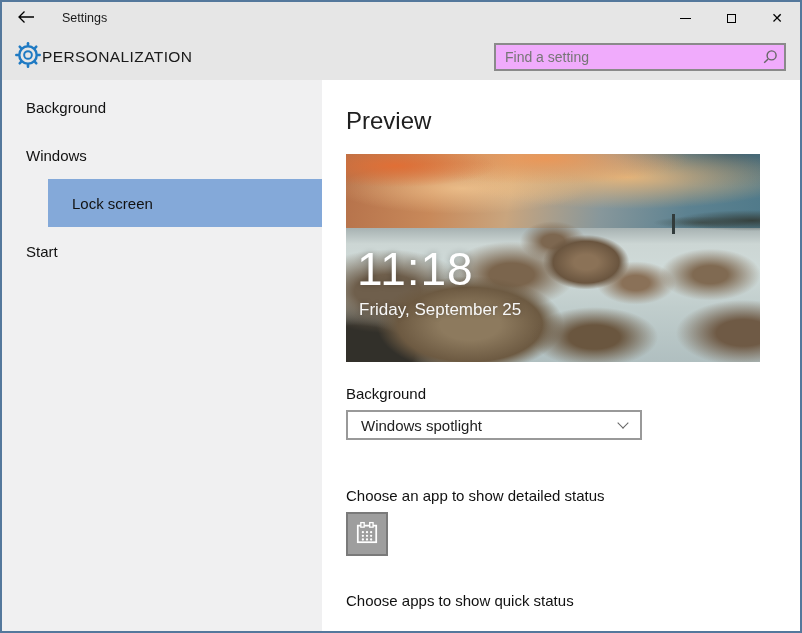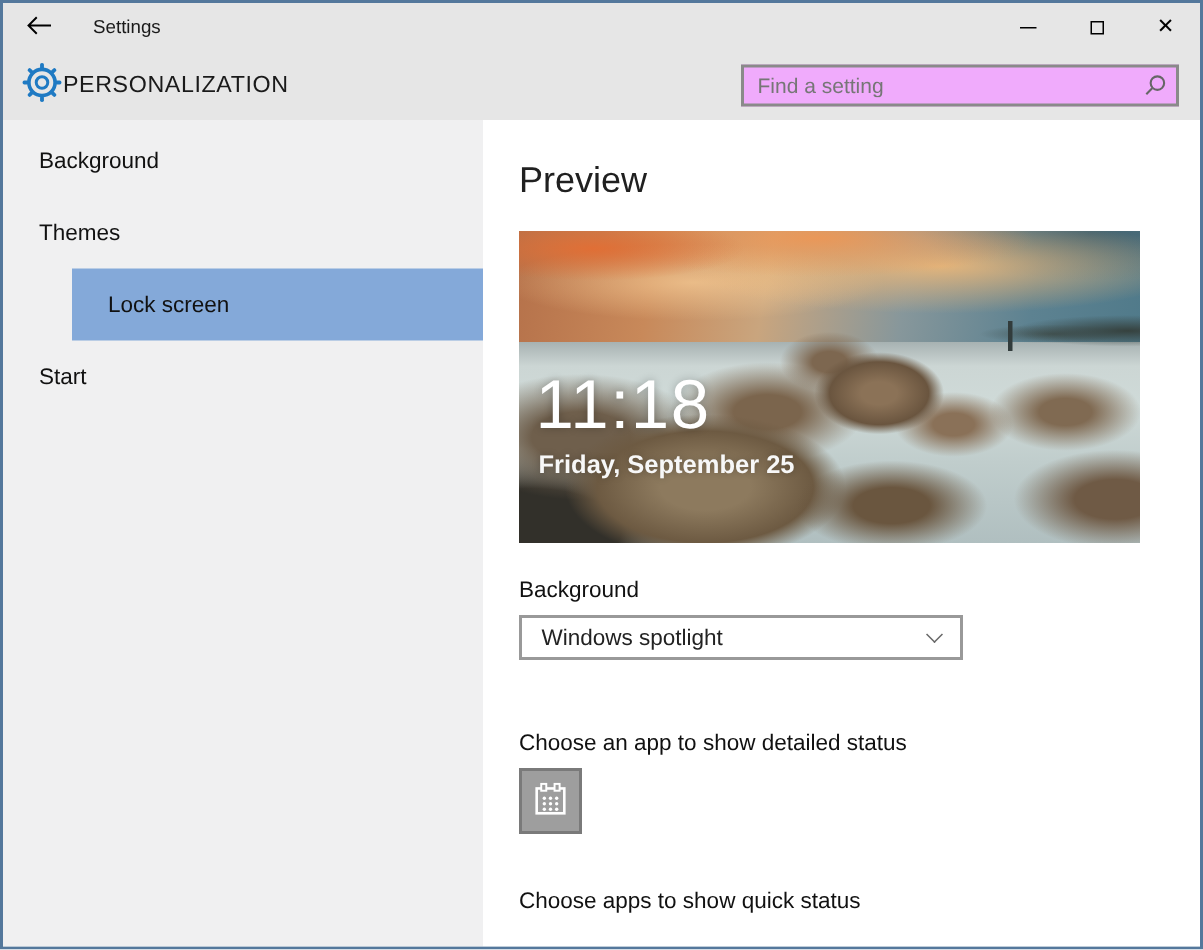--- a/index.html
+++ b/index.html
@@ -104,21 +104,21 @@
       radial-gradient(ellipse 150px 70px at 2% 96%, #32302a 40%, rgba(50,48,42,0) 78%);
   }
   .preview-time {
     position: absolute; left: 11px; bottom: 70px;
     font-size: 46px; font-weight: 200; color: #fff;
     letter-spacing: 1px; line-height: 1;
     text-shadow: 0 0 6px rgba(0,0,0,.25);
   }
   .preview-date {
     position: absolute; left: 13px; bottom: 42px;
-    font-size: 17px; font-weight: 700; color: #f7f7f7;
+    font-size: 17px; font-weight: 400; color: #f7f7f7;
     text-shadow: 0 0 5px rgba(0,0,0,.25);
   }
   
   .field-label { font-size: 15px; color: #111; }
   .background-label { margin-top: 23px; }
   .dropdown {
     margin-top: 8px;
     width: 296px; height: 30px;
     border: 2px solid #999;
     background: #fff;
@@ -197,21 +197,21 @@
     </div>
   </div>
 
   <div class="app-body">
 
     <div class="sidebar">
       <div class="nav-item">
         <span>Background</span>
       </div>
       <div class="nav-item">
-        <span>Themes</span>
+        <span>Windows</span>
       </div>
       <div class="nav-item selected">
         <span>Lock screen</span>
       </div>
       <div class="nav-item">
         <span>Start</span>
       </div>
     </div>
 
     <div class="main">

